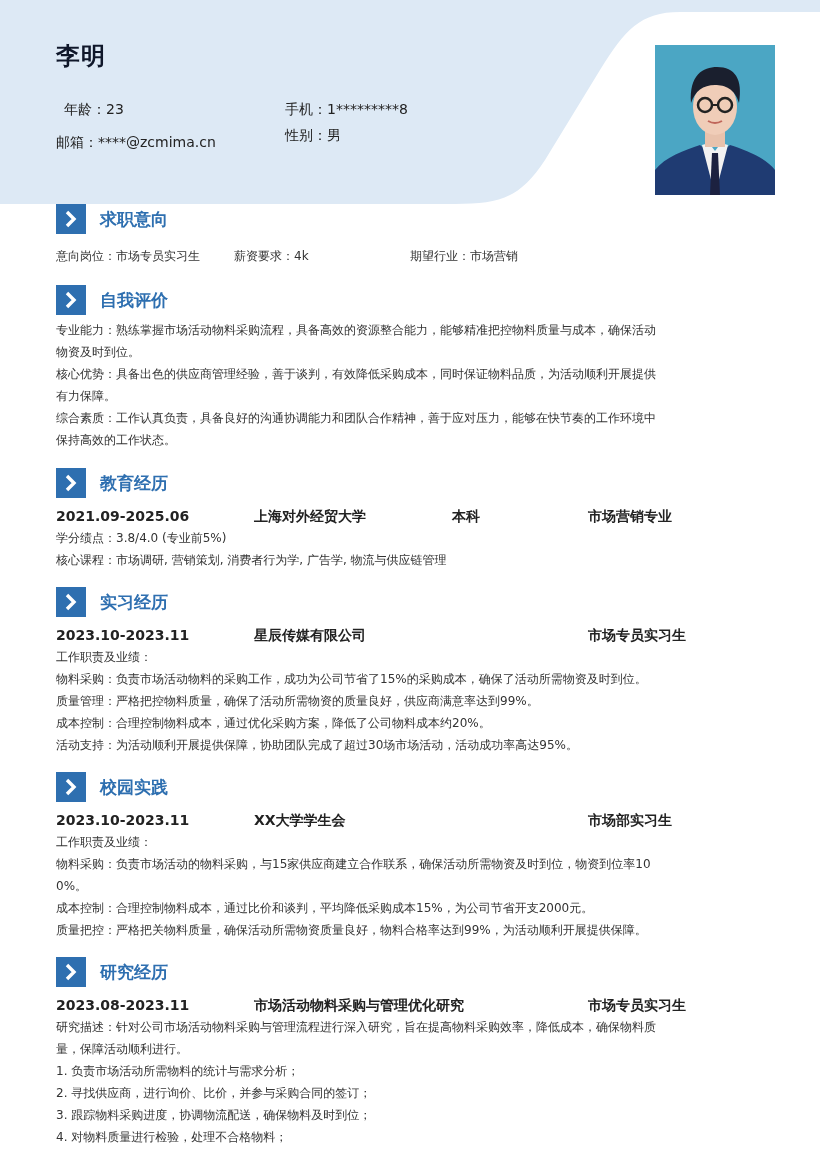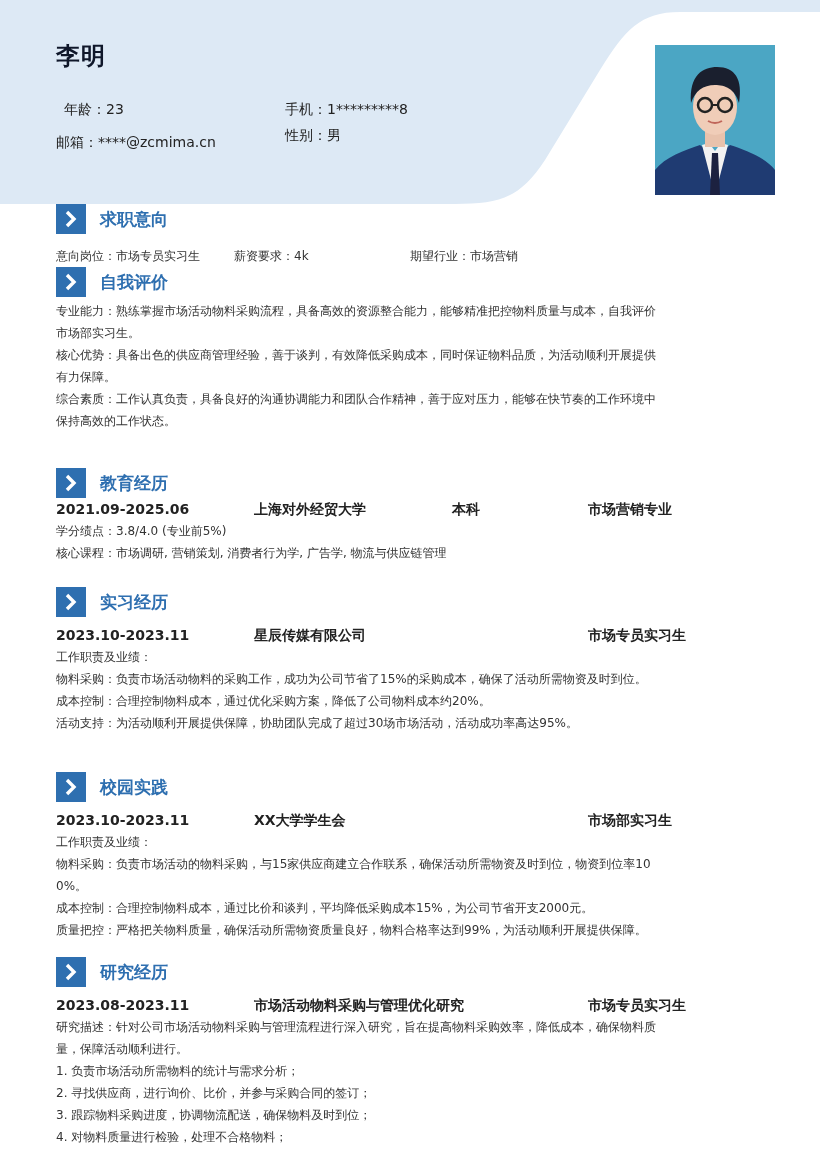--- a/index.html
+++ b/index.html
@@ -57,49 +57,49 @@
     </div>
     <div class="sec-title">求职意向</div>
   </div>
   <div class="line" style="position:relative;height:22px;margin-top:11px;">
     <span style="position:absolute;left:0;">意向岗位：市场专员实习生</span>
     <span style="position:absolute;left:178px;">薪资要求：4k</span>
     <span style="position:absolute;left:354px;">期望行业：市场营销</span>
   </div>
 </div>
 
-<div class="section" style="top:267px;font-family:Liberation Mono, monospace;">
+<div class="section" style="top:285px;">
   <div class="sec-head">
     <div class="sec-icon">
       <svg width="14" height="18" viewBox="0 0 14 18">
           <path d="M3 2 L10 9 L3 16" fill="none" stroke="#fff" stroke-width="3.4"></path>
         </svg>
     </div>
     <div class="sec-title">自我评价</div>
   </div>
   <div style="margin-top:4px;">
-    <div class="line">专业能力：熟练掌握市场活动物料采购流程，具备高效的资源整合能力，能够精准把控物料质量与成本，自我评价</div>
-    <div class="line">市场部实习生。</div>
+    <div class="line">专业能力：熟练掌握市场活动物料采购流程，具备高效的资源整合能力，能够精准把控物料质量与成本，确保活动</div>
+    <div class="line">物资及时到位。</div>
     <div class="line">核心优势：具备出色的供应商管理经验，善于谈判，有效降低采购成本，同时保证物料品质，为活动顺利开展提供</div>
     <div class="line">有力保障。</div>
     <div class="line">综合素质：工作认真负责，具备良好的沟通协调能力和团队合作精神，善于应对压力，能够在快节奏的工作环境中</div>
     <div class="line">保持高效的工作状态。</div>
   </div>
 </div>
 
 <div class="section" style="top:468px;">
   <div class="sec-head">
     <div class="sec-icon">
       <svg width="14" height="18" viewBox="0 0 14 18">
           <path d="M3 2 L10 9 L3 16" fill="none" stroke="#fff" stroke-width="3.4"></path>
         </svg>
     </div>
     <div class="sec-title">教育经历</div>
   </div>
-  <div class="row" style="">
+  <div class="row" style="margin-top:7px;">
     <span style="left:0;">2021.09-2025.06</span>
     <span style="left:198px;">上海对外经贸大学</span>
     <span style="left:396px;">本科</span>
     <span style="left:532px;text-align:center;">市场营销专业</span>
   </div>
   <div class="line">学分绩点：3.8/4.0 (专业前5%)</div>
   <div class="line">核心课程：市场调研, 营销策划, 消费者行为学, 广告学, 物流与供应链管理</div>
 </div>
 
 <div class="section" style="top:587px;">
@@ -111,20 +111,21 @@
     </div>
     <div class="sec-title">实习经历</div>
   </div>
   <div class="row" style="margin-top:7px;">
     <span style="left:0;">2023.10-2023.11</span>
     <span style="left:198px;">星辰传媒有限公司</span>
     <span style="left:532px;">市场专员实习生</span>
   </div>
   <div class="line">工作职责及业绩：</div>
   <div class="line">物料采购：负责市场活动物料的采购工作，成功为公司节省了15%的采购成本，确保了活动所需物资及时到位。</div>
+  <div class="line">质量管理：严格把控物料质量，确保了活动所需物资的质量良好，供应商满意率达到99%。</div>
   <div class="line">成本控制：合理控制物料成本，通过优化采购方案，降低了公司物料成本约20%。</div>
   <div class="line">活动支持：为活动顺利开展提供保障，协助团队完成了超过30场市场活动，活动成功率高达95%。</div>
 </div>
 
 <div class="section" style="top:772px;">
   <div class="sec-head">
     <div class="sec-icon">
       <svg width="14" height="18" viewBox="0 0 14 18">
           <path d="M3 2 L10 9 L3 16" fill="none" stroke="#fff" stroke-width="3.4"></path>
         </svg>

